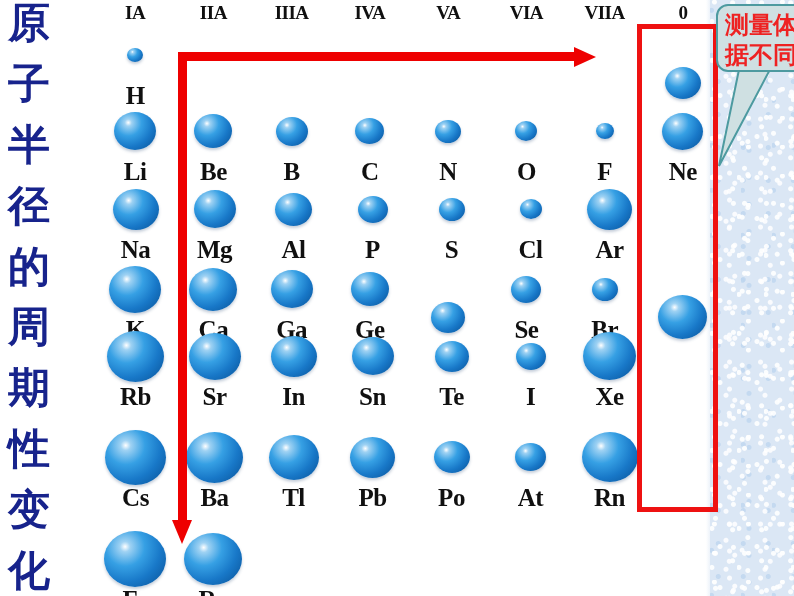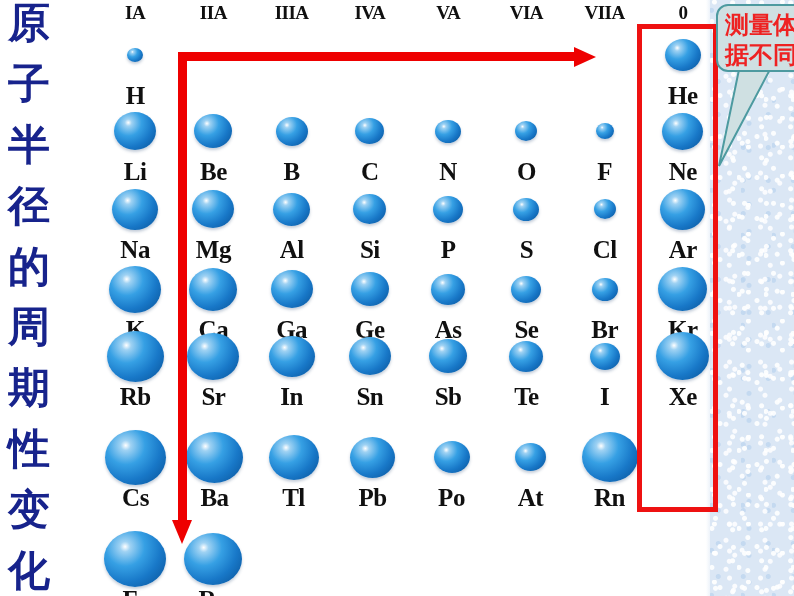--- a/index.html
+++ b/index.html
@@ -284,21 +284,20 @@
           <div class="sym"></div>
         </div>
         <div class="cell">
           <div class="ball-box"></div>
           <div class="sym"></div>
         </div>
         <div class="cell">
           <div class="ball-box">
             <div class="ball" style="width: 36px; height: 32px;"></div>
           </div>
-          <div class="sym">He</div>
         </div>
       </div>
       <div class="el-row" style="top: 104px; justify-content: space-between;">
         <div class="cell">
           <div class="ball-box">
             <div class="ball" style="width: 42px; height: 38px;"></div>
           </div>
           <div class="sym">Li</div>
         </div>
         <div class="cell">
@@ -358,26 +357,20 @@
           <div class="sym">Mg</div>
         </div>
         <div class="cell">
           <div class="ball-box">
             <div class="ball" style="width: 37px; height: 33px;"></div>
           </div>
           <div class="sym">Al</div>
         </div>
         <div class="cell">
           <div class="ball-box">
-            <div class="ball" style="width: 33px; height: 30px;"></div>
-          </div>
-          <div class="sym">Si</div>
-        </div>
-        <div class="cell">
-          <div class="ball-box">
             <div class="ball" style="width: 30px; height: 27px;"></div>
           </div>
           <div class="sym">P</div>
         </div>
         <div class="cell">
           <div class="ball-box">
             <div class="ball" style="width: 26px; height: 23px;"></div>
           </div>
           <div class="sym">S</div>
         </div>
@@ -416,39 +409,37 @@
         <div class="cell">
           <div class="ball-box">
             <div class="ball" style="width: 38px; height: 34px;"></div>
           </div>
           <div class="sym">Ge</div>
         </div>
         <div class="cell">
           <div class="ball-box">
             <div class="ball" style="width: 34px; height: 31px;"></div>
           </div>
-          <div class="sym">As</div>
         </div>
         <div class="cell">
           <div class="ball-box">
             <div class="ball" style="width: 30px; height: 27px;"></div>
           </div>
           <div class="sym">Se</div>
         </div>
         <div class="cell">
           <div class="ball-box">
             <div class="ball" style="width: 26px; height: 23px;"></div>
           </div>
           <div class="sym">Br</div>
         </div>
         <div class="cell">
           <div class="ball-box">
             <div class="ball" style="width: 49px; height: 44px;"></div>
           </div>
-          <div class="sym">Kr</div>
         </div>
       </div>
       <div class="el-row" style="top: 329px;">
         <div class="cell">
           <div class="ball-box">
             <div class="ball" style="width: 57px; height: 51px;"></div>
           </div>
           <div class="sym">Rb</div>
         </div>
         <div class="cell">
@@ -461,26 +452,20 @@
           <div class="ball-box">
             <div class="ball" style="width: 46px; height: 41px;"></div>
           </div>
           <div class="sym">In</div>
         </div>
         <div class="cell">
           <div class="ball-box">
             <div class="ball" style="width: 42px; height: 38px;"></div>
           </div>
           <div class="sym">Sn</div>
-        </div>
-        <div class="cell">
-          <div class="ball-box">
-            <div class="ball" style="width: 38px; height: 34px;"></div>
-          </div>
-          <div class="sym">Sb</div>
         </div>
         <div class="cell">
           <div class="ball-box">
             <div class="ball" style="width: 34px; height: 31px;"></div>
           </div>
           <div class="sym">Te</div>
         </div>
         <div class="cell">
           <div class="ball-box">
             <div class="ball" style="width: 30px; height: 27px;"></div>

